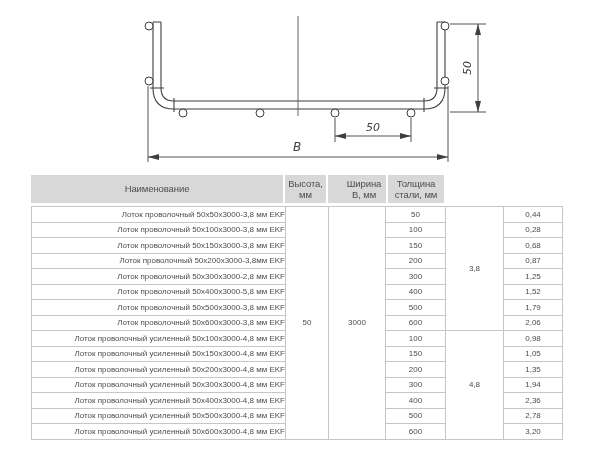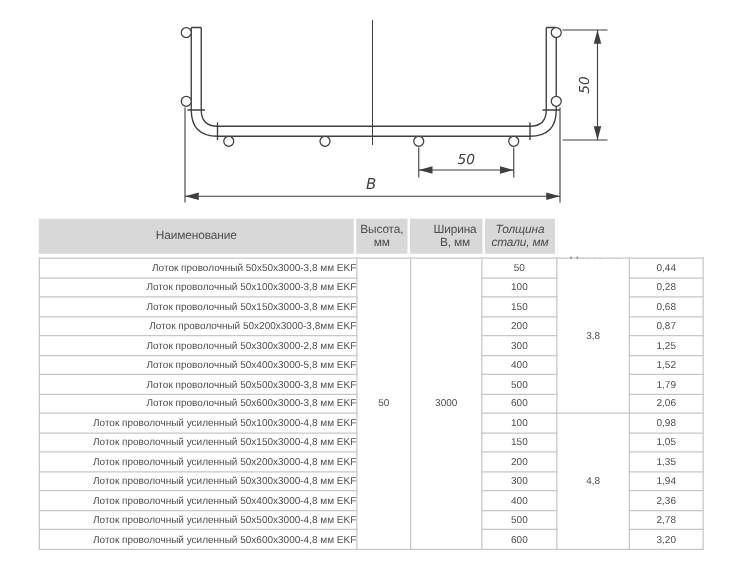--- a/index.html
+++ b/index.html
@@ -12,21 +12,21 @@
   
   .thead{position:absolute;left:31px;top:175px;width:531px;height:28px;display:flex;}
   .th{box-sizing:border-box;background:#d8d8d8;color:#4d4d4d;font-size:9.5px;letter-spacing:-0.1px;
       display:flex;align-items:center;justify-content:center;text-align:center;line-height:1.2;
       border-right:2px solid #ffffff;padding:1px 2px;}
   .th:last-child{border-right:none;margin-top:34px;}
   .th-name{width:254px;}
   .th-height{width:43px;}
   .th-length{width:57px;}
   .th-width{width:60px;padding-left:16px;}
-  .th-thick{width:58px;font-style:italic;}
+  .th-thick{width:58px;}
   .th-mass{width:59px;}
 
   
   table.spec{position:absolute;left:31px;top:206px;width:531px;border-collapse:collapse;table-layout:fixed;}
   table.spec td{border:1px solid #c6c6c6;height:14.5px;padding:0;font-size:8px;color:#4d4d4d;
                 vertical-align:middle;background:#ffffff;white-space:nowrap;overflow:hidden;}
   td.name{text-align:right;padding-left:8px;}
   td.num{text-align:center;}
 </style>
 </head>

